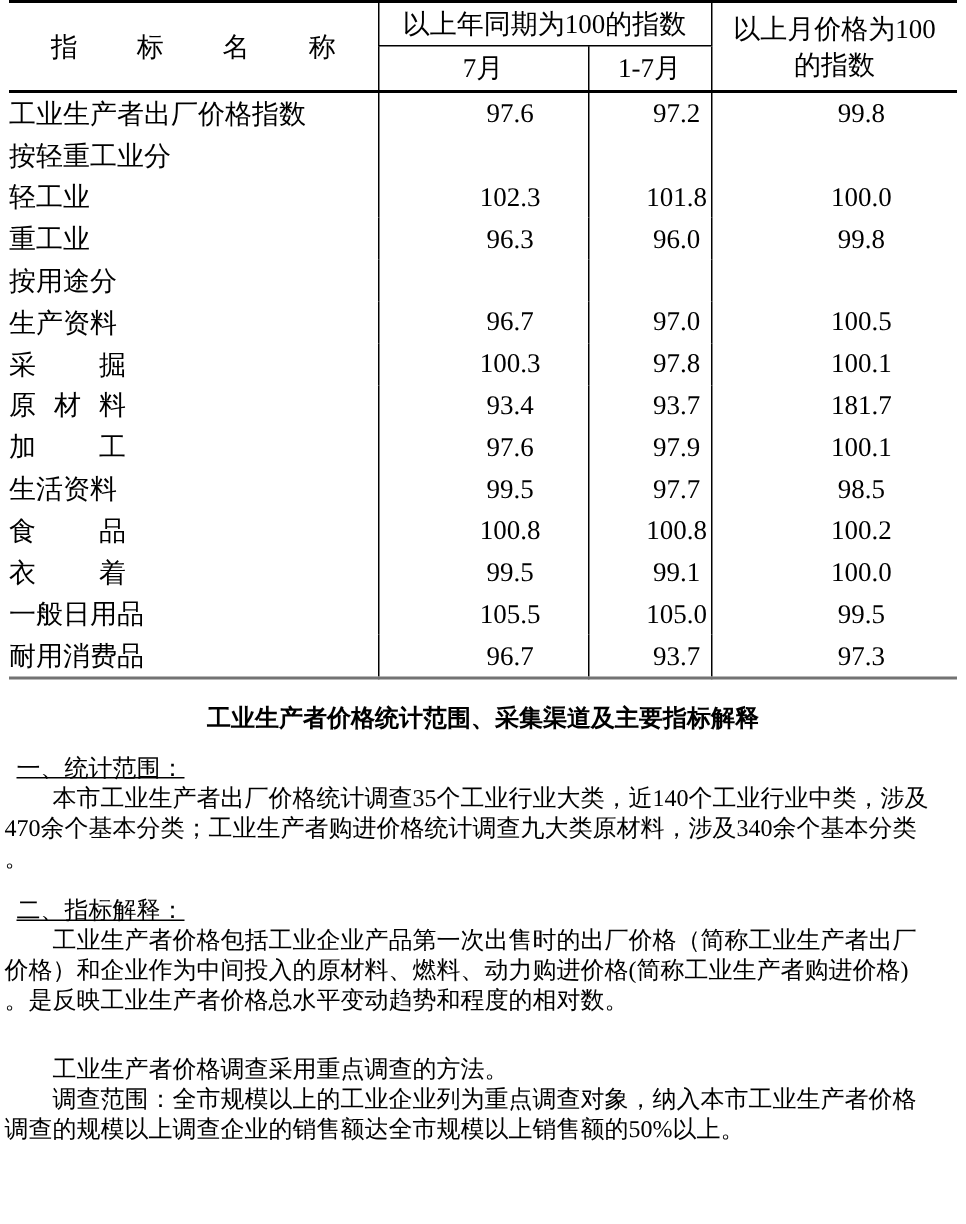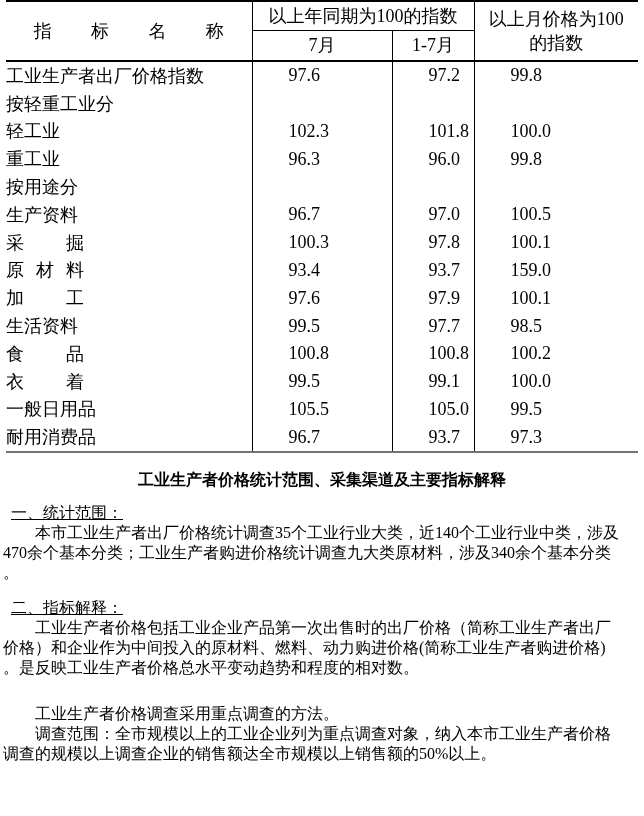--- a/index.html
+++ b/index.html
@@ -23,21 +23,21 @@
   table.ppi th{font-weight:normal;text-align:center;vertical-align:middle;padding:0;}
   table.ppi td{padding:0;vertical-align:middle;}
   thead{border-bottom:2px solid #000;}
   tr.h1{height:29px;}
   tr.h2{height:31px;}
   th.yoy{border-left:1px solid #000;border-bottom:1px solid #000;}
   th.mom{border-left:1px solid #000;line-height:24px;}
   th.jul{border-left:1px solid #000;}
   th.jj{border-left:1px solid #000;}
   tbody td{height:27.8px;}
-  tbody td.num{text-align:left;border-left:1px solid #000;padding-left:36px;}
+  tbody td.num{text-align:center;border-left:1px solid #000;padding-left:36px;}
   td.lbl{text-align:left;}
   .ind0{padding-left:7px;}
   .ind1{padding-left:26px;}
   .ind2{padding-left:41px;}
   .ind3{padding-left:54px;}
   .jl{display:inline-block;width:78px;text-align:justify;text-align-last:justify;}
   .jn{display:inline-block;width:190px;text-align:justify;text-align-last:justify;}
 
   .subtitle{
     text-align:center;font-weight:bold;font-size:16px;line-height:20px;margin-top:17px;
@@ -117,21 +117,21 @@
         <tr>
           <td class="lbl ind3"><span class="jl">采掘</span></td>
           <td class="num">100.3</td>
           <td class="num">97.8</td>
           <td class="num">100.1</td>
         </tr>
         <tr>
           <td class="lbl ind3"><span class="jl">原材料</span></td>
           <td class="num">93.4</td>
           <td class="num">93.7</td>
-          <td class="num">159.0</td>
+          <td class="num">181.7</td>
         </tr>
         <tr>
           <td class="lbl ind3"><span class="jl">加工</span></td>
           <td class="num">97.6</td>
           <td class="num">97.9</td>
           <td class="num">100.1</td>
         </tr>
         <tr>
           <td class="lbl ind2">生活资料</td>
           <td class="num">99.5</td>

